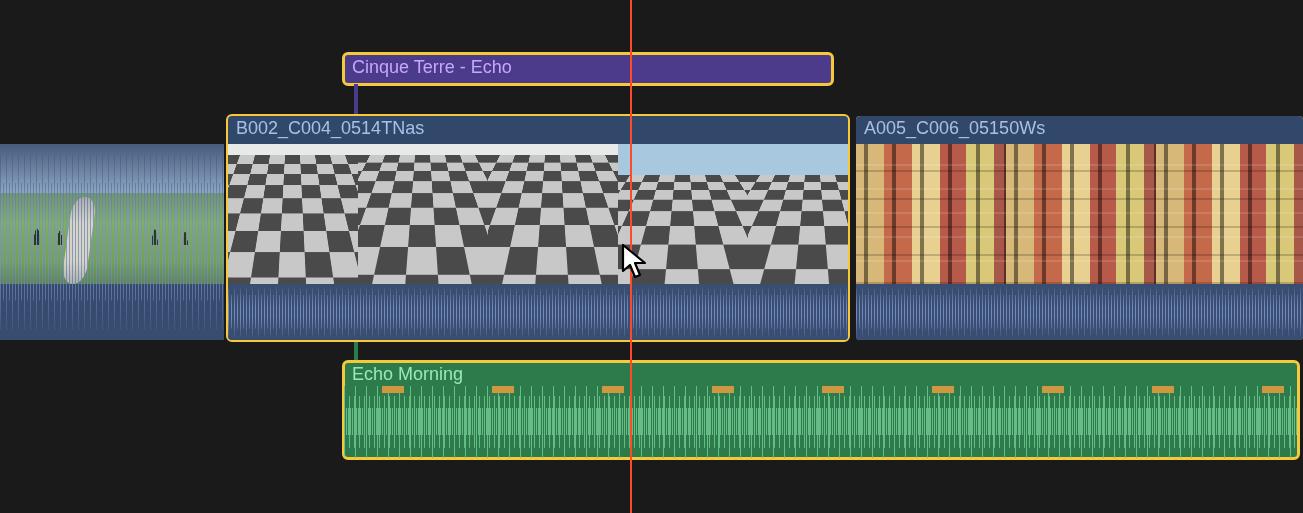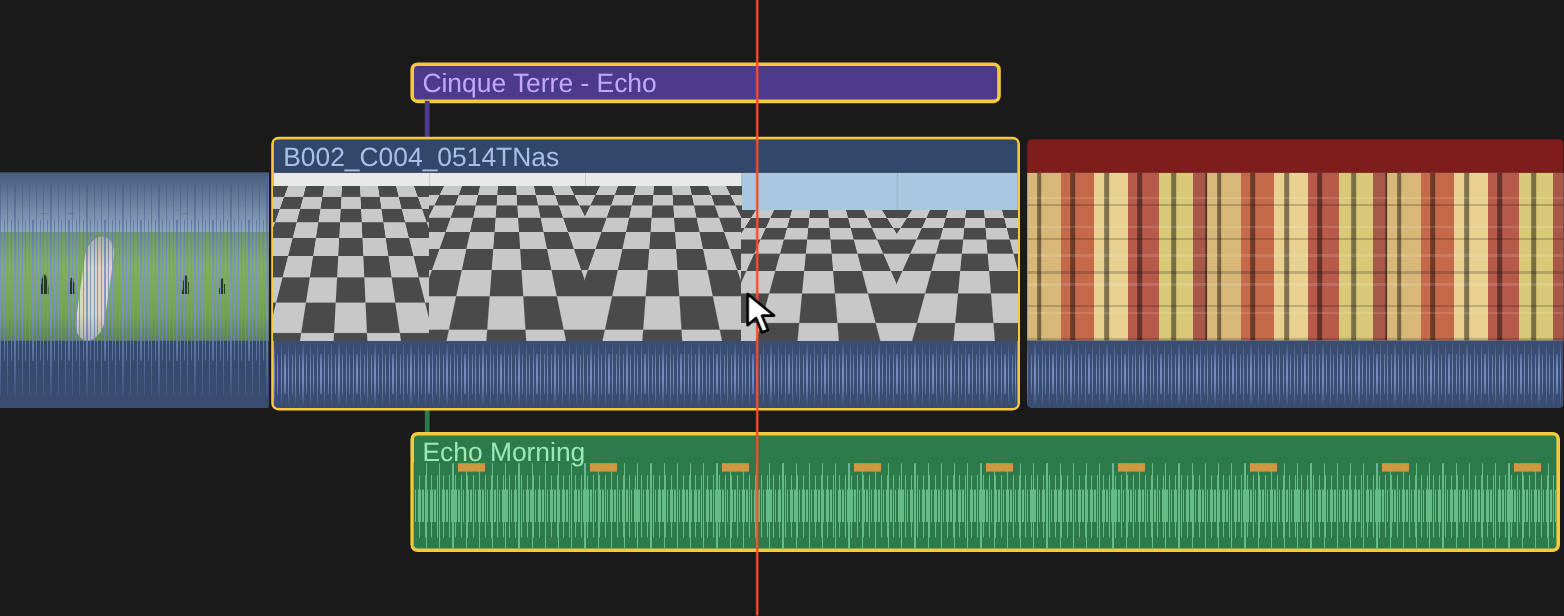--- a/index.html
+++ b/index.html
@@ -28,21 +28,21 @@
 
   .clip.selected {
     outline: 3px solid #f5c93a;
     outline-offset: -1px;
   }
 
   .clip-label {
     position: absolute;
     top: 2px;
     left: 8px;
-    font-size: 22px;
+    font-size: 18px;
     white-space: nowrap;
     z-index: 5;
   }
 
   
   .title-clip {
     background: #4c3a8a;
     height: 30px;
     border-radius: 4px;
   }
@@ -50,21 +50,21 @@
 
   
   .stem {
     position: absolute;
     width: 4px;
     background: #4c3a8a;
   }
   .stem.green { background: #2d7a4a; }
 
   .video-clip {
-    background: #7f1d1d;
+    background: #fde047;
     height: 224px;
   }
 
   .video-clip .title-bar {
     height: 28px;
     background: #32486b;
     position: relative;
   }
   .video-clip .title-bar .clip-label { color: #a8c0e8; }
 
@@ -282,20 +282,23 @@
       <div class="thumb checker far" style="width:130px"></div>
       <div class="thumb checker farther" style="width:130px"></div>
       <div class="thumb checker farther light" style="width:130px"></div>
     </div>
     <div class="wave-area">
       <div class="wave blue"></div>
     </div>
   </div>
 
   <div id="vclip-a005" class="clip video-clip" style="left: 856px; top: 116px; width: 447px;">
+    <div class="title-bar">
+      <span class="clip-label">A005_C006_05150Ws</span>
+    </div>
     <div class="thumb-strip">
       <div class="thumb houses" style="width:150px"></div>
       <div class="thumb houses" style="width:150px"></div>
       <div class="thumb houses" style="width:150px"></div>
     </div>
     <div class="wave-area">
       <div class="wave blue"></div>
     </div>
   </div>
 

